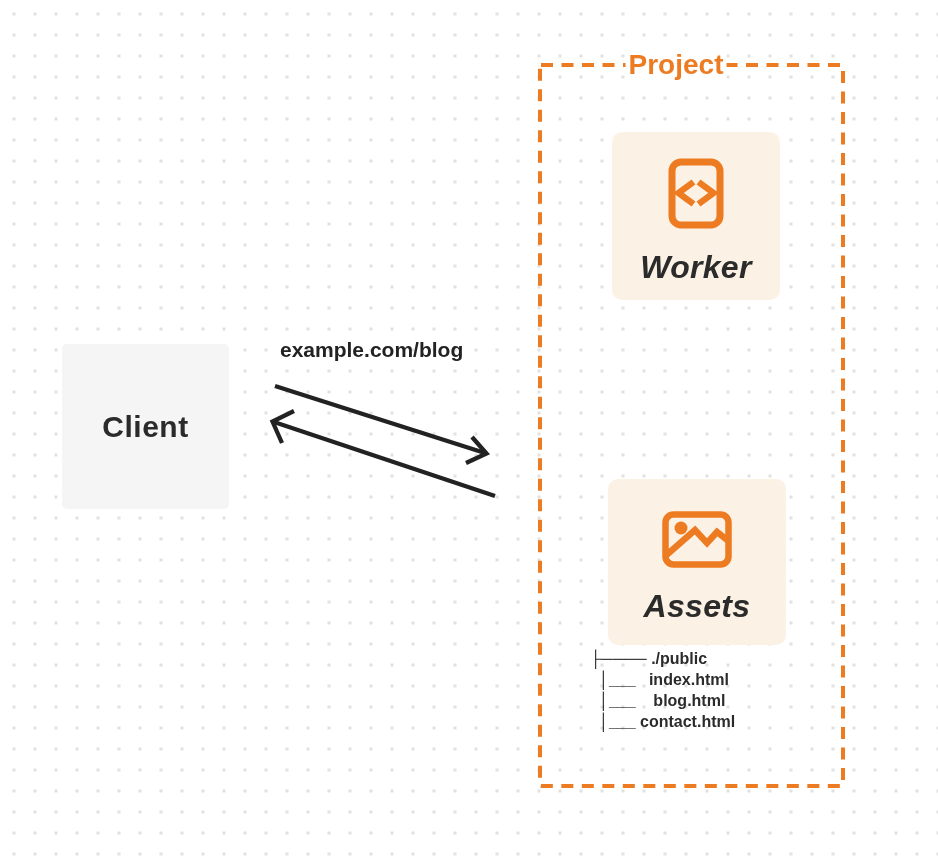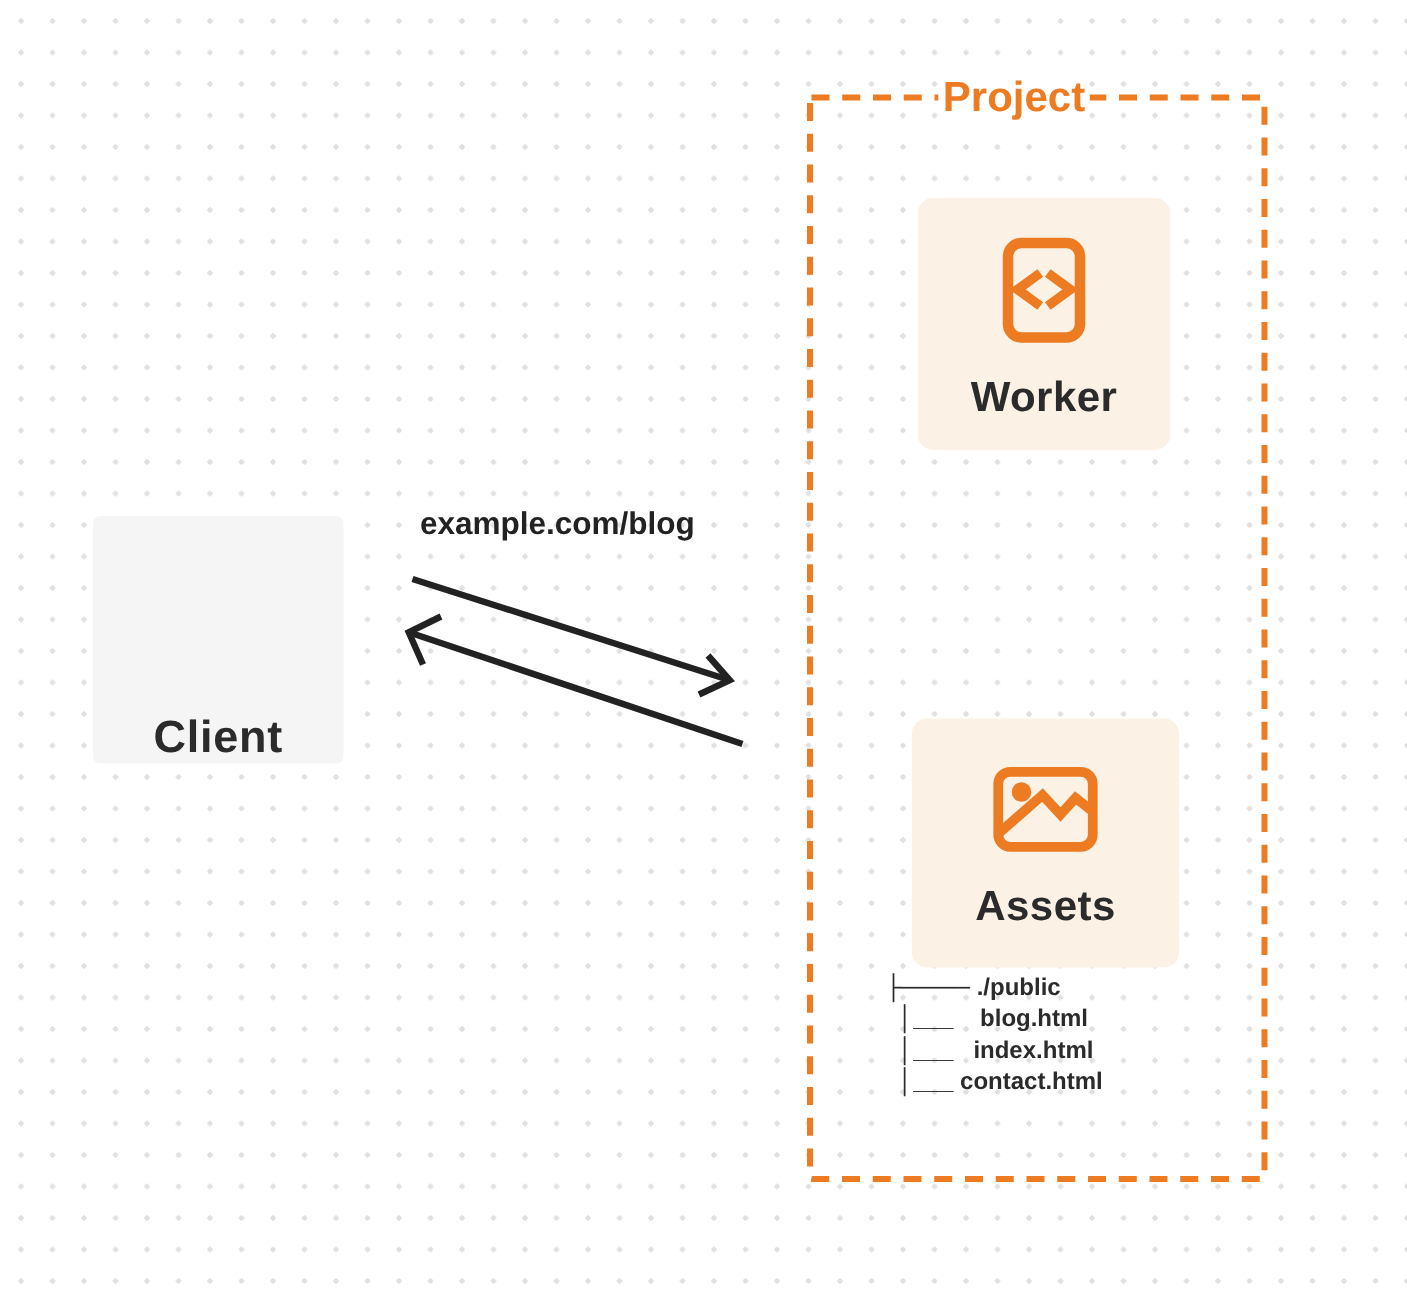--- a/index.html
+++ b/index.html
@@ -21,21 +21,21 @@
     position: absolute; left: 0; top: 0;
     width: 938px; height: 860px;
     pointer-events: none;
   }
   .client-box {
     position: absolute;
     left: 62px; top: 344px;
     width: 167px; height: 165px;
     background: #f5f5f6;
     border-radius: 5px;
-    display: flex; align-items: flex-end; justify-content: center;
+    display: flex; align-items: center; justify-content: center;
   }
   .client-label {
     font-size: 30px; font-weight: bold; color: #2b2b2b; letter-spacing: 0.5px;
   }
   .request-label {
     position: absolute;
     left: 280px; top: 338px;
     font-size: 21px; font-weight: bold; color: #222222;
     white-space: nowrap;
   }
@@ -54,21 +54,21 @@
     background: #fbf1e4;
     border-radius: 10px;
     display: flex; flex-direction: column; align-items: center;
   }
   .card.worker { left: 612px; top: 132px; width: 168px; height: 168px; }
   .card.assets { left: 608px; top: 479px; width: 178px; height: 166px; }
   .card.worker .node-icon { margin-top: 26px; }
   .card.assets .node-icon { margin-top: 32px; }
   .card-label {
     margin-top: 20px;
-    font-size: 28px; font-weight: bold; color: #2b2b2b; letter-spacing: 0.3px;
+    font-size: 32px; font-weight: bold; color: #2b2b2b; letter-spacing: 0.3px; font-style: italic;
   }
   .tree {
     position: absolute;
     left: 590px; top: 648px;
     font-family: Liberation Sans, sans-serif;
     font-size: 16px; font-weight: bold;
     line-height: 21px;
     color: #2b2b2b;
   }
   .tree-line { white-space: pre; }
@@ -119,18 +119,18 @@
       </defs>
       <rect x="3.5" y="3.5" width="63" height="50" rx="8" fill="none" stroke="#ed7b22" stroke-width="6.5"></rect>
       <circle cx="19" cy="17" r="6.5" fill="#ed7b22"></circle>
       <path d="M1,47 L33,19 L45,32 L55,21 L69,32" fill="none" stroke="#ed7b22" stroke-width="6.5" stroke-linejoin="miter" clip-path="url(#imgclip)"></path>
     </svg>
     <div class="card-label">Assets</div>
   </div>
 
   <div class="tree">
     <div class="tree-line">├──── ./public</div>
+    <div class="tree-line">  │___   index.html</div>
     <div class="tree-line">  │___    blog.html</div>
-    <div class="tree-line">  │___   index.html</div>
     <div class="tree-line">  │___ contact.html</div>
   </div>
 
 </div>
 
 </body></html>

